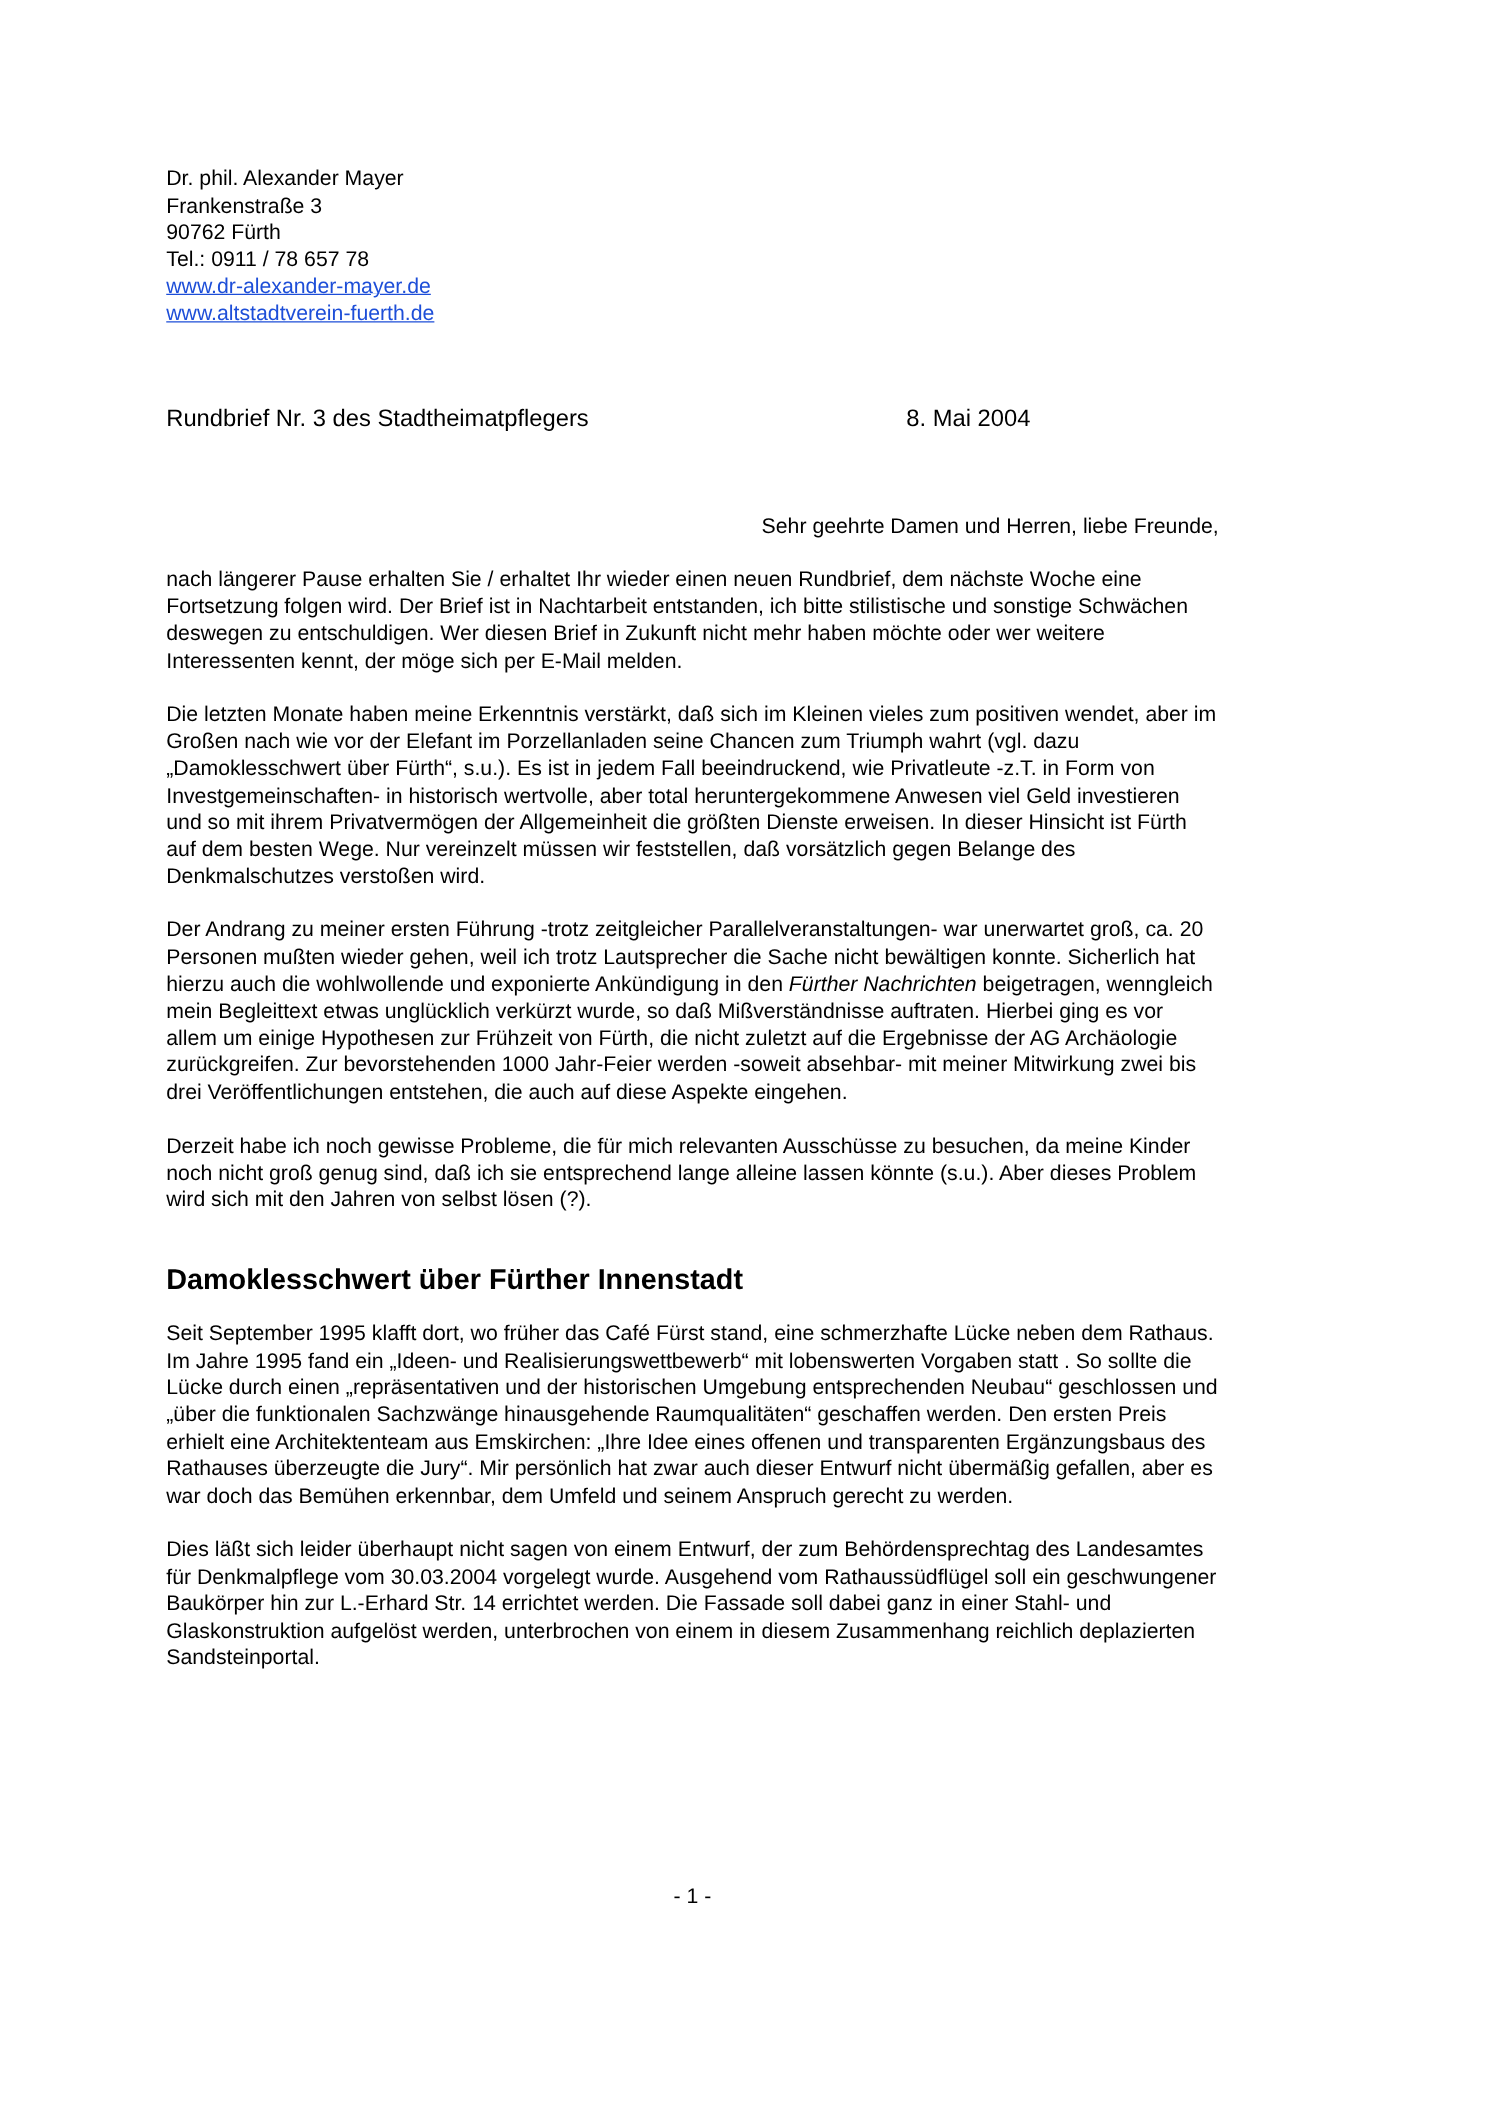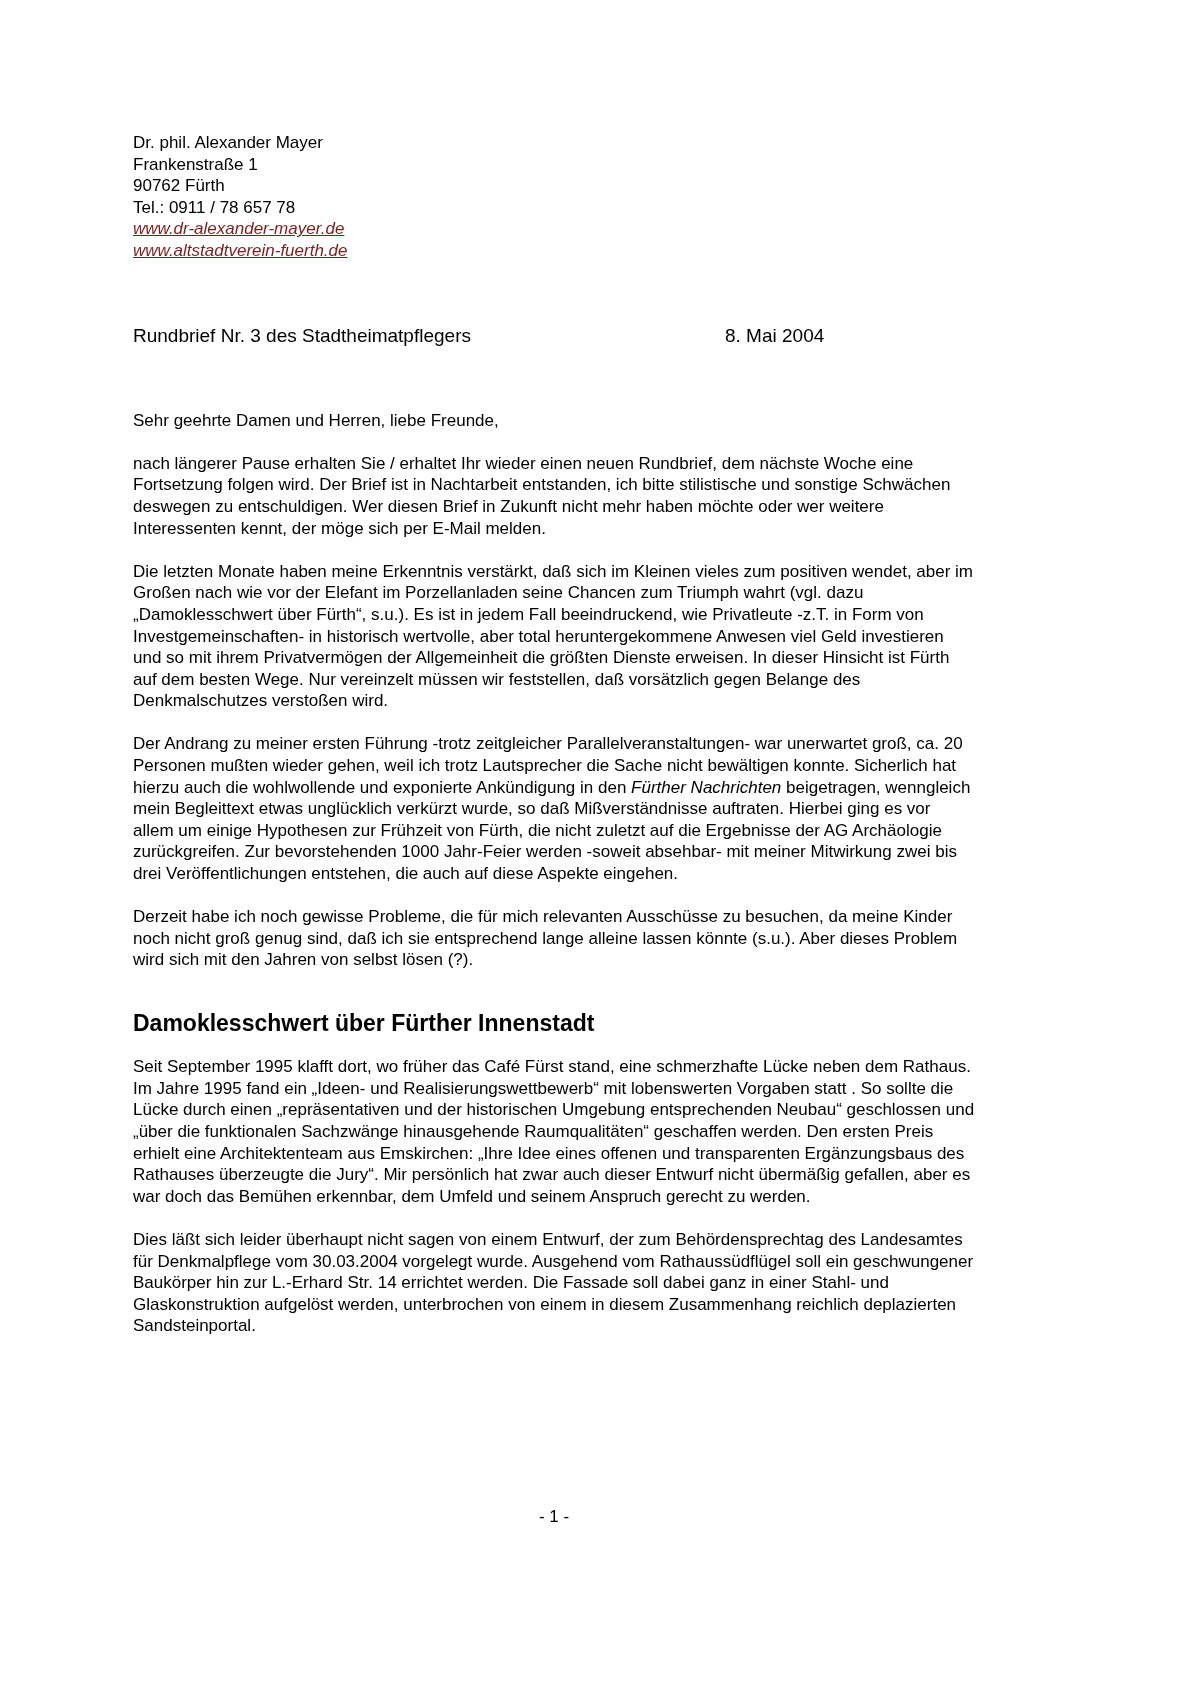--- a/index.html
+++ b/index.html
@@ -16,38 +16,37 @@
     overflow: hidden;
   }
   .content {
     position: absolute;
     left: 133px;
     top: 132px;
     width: 842px;
   }
   .sender div { white-space: nowrap; }
   .sender a {
-    color: #7f1d1d;
+    color: #1d4ed8;
     text-decoration: underline;
     cursor: pointer;
-    font-style: italic;
   }
   .title-row {
     position: relative;
     margin-top: 62px;
     font-weight: normal;
     font-size: 19px;
     line-height: 24px;
   }
   .title-date {
     position: absolute;
     left: 592px;
     top: 0;
   }
-  .salutation { margin-top: 62px; }
+  .salutation { margin-top: 62px; text-align: right; }
   p.para { margin-top: 21.6px; }
   .section-heading {
     margin-top: 42px;
     font-weight: bold;
     font-size: 23px;
     line-height: 21.6px;
   }
   em { font-style: italic; }
   .footer {
     position: absolute;
@@ -58,21 +57,21 @@
   }
 </style>
 </head>
 <body>
 
 <div class="page">
   <div class="content">
 
     <div class="sender">
       <div>Dr. phil. Alexander Mayer</div>
-      <div>Frankenstraße 1</div>
+      <div>Frankenstraße 3</div>
       <div>90762 Fürth</div>
       <div>Tel.: 0911 / 78 657 78</div>
       <div><a>www.dr-alexander-mayer.de</a></div>
       <div><a>www.altstadtverein-fuerth.de</a></div>
     </div>
 
     <div class="title-row">
       <span>Rundbrief Nr. 3 des Stadtheimatpflegers</span>
       <span class="title-date">8. Mai 2004</span>
     </div>

